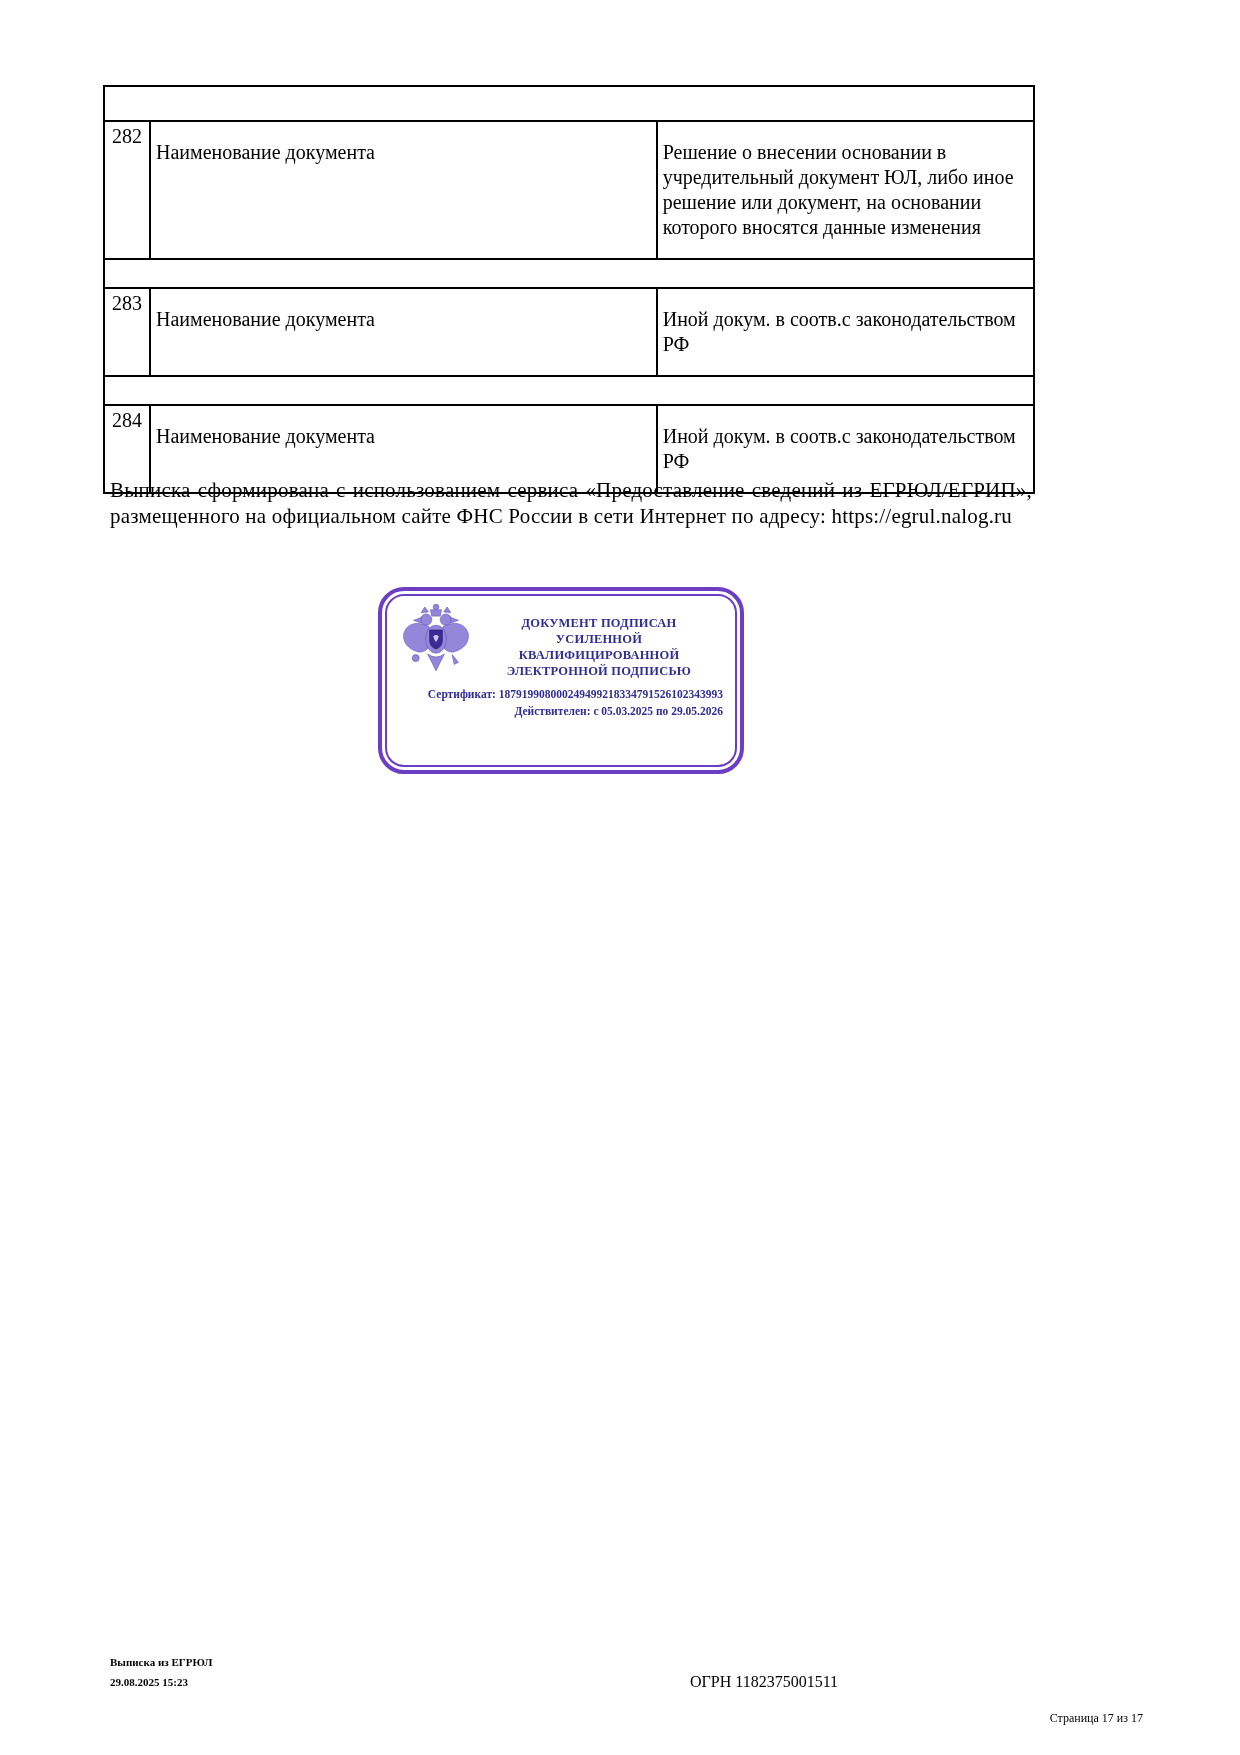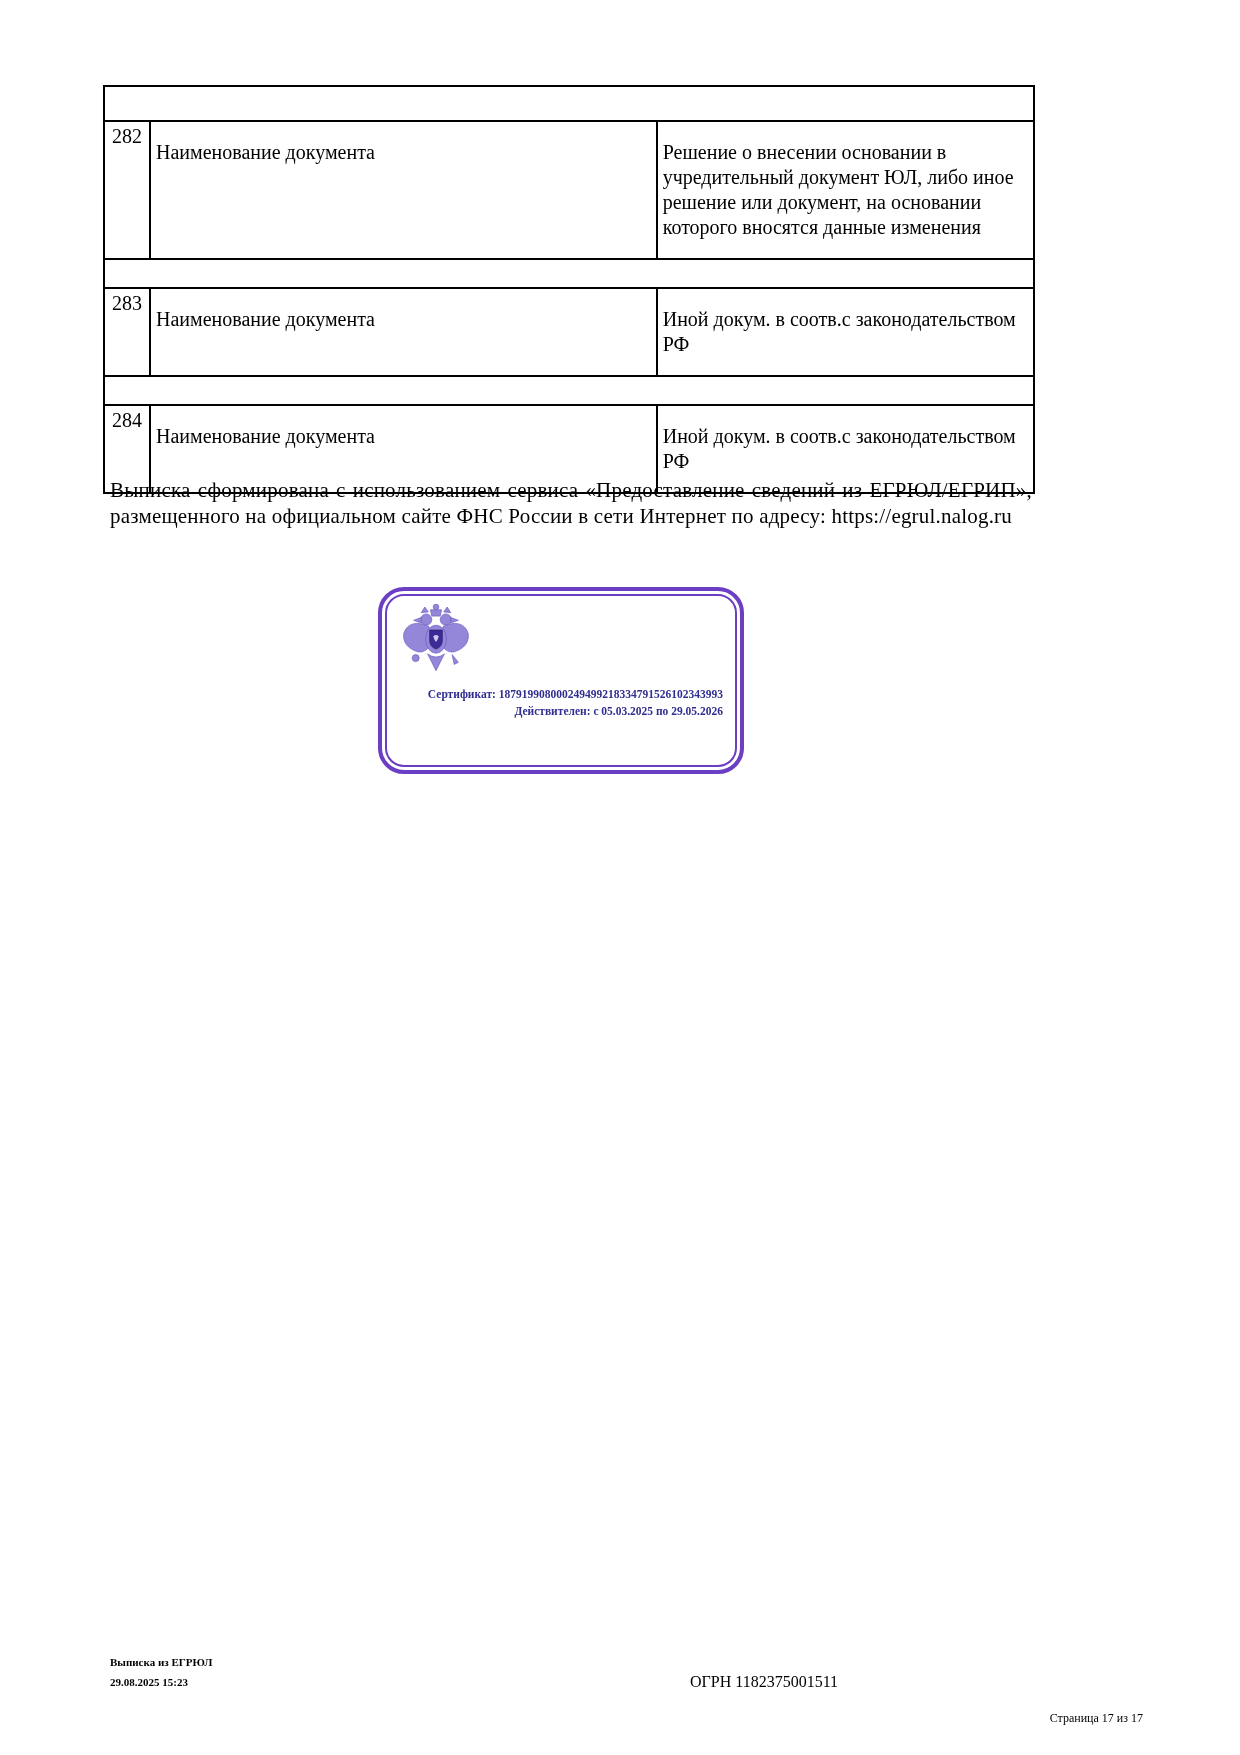--- a/index.html
+++ b/index.html
@@ -172,20 +172,25 @@
               <path d="M60 34 C78 25 92 30 96 44 C98 56 90 66 76 70 C66 72 58 64 56 52 Z"></path>
               <ellipse cx="50" cy="52" rx="15" ry="20"></ellipse>
               <path d="M38 73 l12 24 l12 -24 q-12 9 -24 0 z"></path>
               <circle cx="21" cy="79" r="5"></circle>
               <path d="M73 74 l9 11 l-6 3 z"></path>
             </g>
             <path d="M41 39 h18 v15 q0 9 -9 12 q-9 -3 -9 -12 z" fill="#3c2a96" stroke="#2a1d6e" stroke-width="1"></path>
             <path d="M46 48 q4 -4 8 0 q-2 6 -4 8 q-2 -2 -4 -8 z" fill="#cfc6ee"></path>
           </svg>
         </div>
+        <div class="stamp-title">
+          <div>ДОКУМЕНТ ПОДПИСАН</div>
+          <div>УСИЛЕННОЙ КВАЛИФИЦИРОВАННОЙ</div>
+          <div>ЭЛЕКТРОННОЙ ПОДПИСЬЮ</div>
+        </div>
       </div>
       <div class="stamp-details">
         <div class="d-line"><span>Сертификат:</span> <span>187919908000249499218334791526102343993</span></div>
         <div class="d-line"><span>Действителен:</span> <span>с 05.03.2025 по 29.05.2026</span></div>
       </div>
     </div>
   </div>
 
   <div class="footer-left">
     <div>Выписка из ЕГРЮЛ</div>

